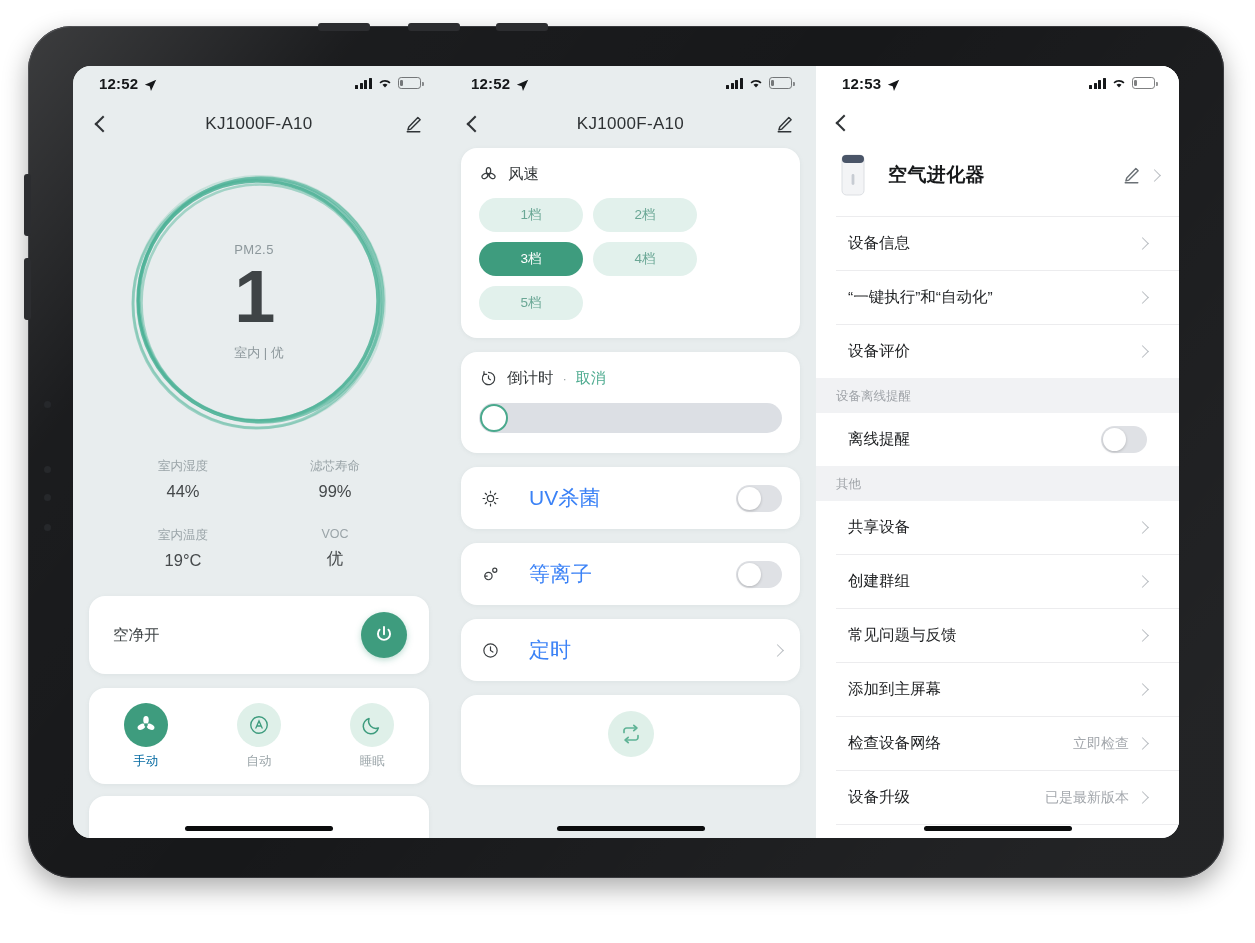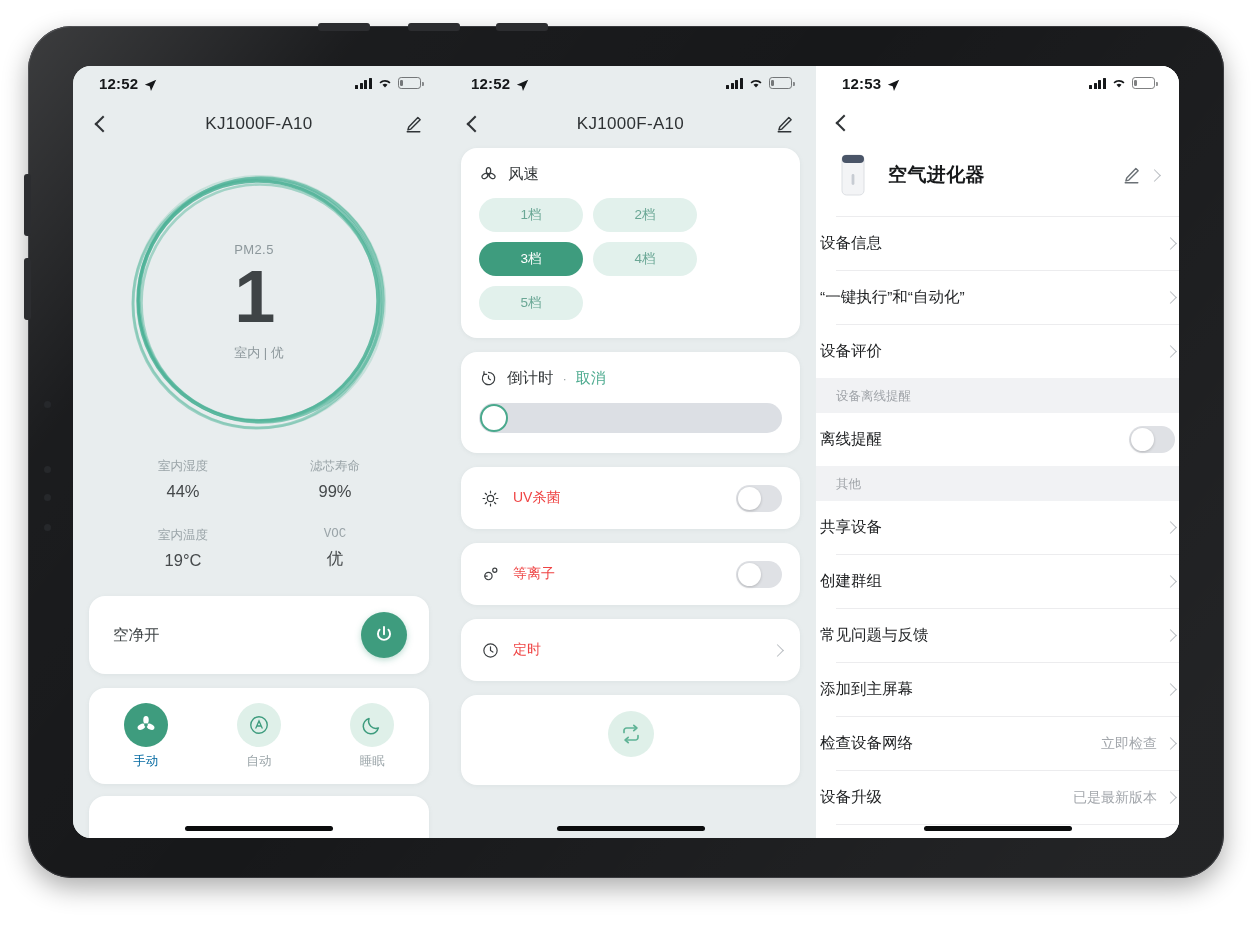--- a/index.html
+++ b/index.html
@@ -103,21 +103,21 @@
   .rings { position:absolute; width: 270px; height: 270px; }
   .dial-text { position:relative; text-align:left; }
   .dial-label { font-size: 13px; color:#8d989c; letter-spacing:.4px; }
   .dial-value { font-size: 74px; font-weight: 600; color:#3f4446; line-height: .98; margin: 4px 0 10px; }
   .dial-sub { font-size: 13px; color:#8d989c; }
 
   .stats-grid {
     display:grid; grid-template-columns: 1fr 1fr;
     row-gap: 26px; padding: 6px 34px 0 34px; text-align:center;
   }
-  .stat-k { font-size: 12.5px; color:#9aa4a8; margin-bottom: 7px; font-family: Liberation Mono, monospace; }
+  .stat-k { font-size: 12.5px; color:#9aa4a8; margin-bottom: 7px; }
   .stat-v { font-size: 16.5px; color:#45494b; }
 
   .card {
     background:#fff; border-radius: 16px;
     box-shadow: 0 1px 4px rgba(120,135,140,.10);
   }
   .power-card {
     margin: 26px 16px 0 16px; height: 78px;
     display:flex; align-items:center; justify-content:space-between;
     padding: 0 22px 0 24px;
@@ -161,41 +161,41 @@
   .slider-row { padding: 14px 18px 20px 18px; }
   .slider-track { position:relative; height: 30px; border-radius:15px; background:#dcdfe4; }
   .slider-knob {
     position:absolute; left: 1px; top: 1px;
     width:28px; height:28px; border-radius:50%;
     background:#fff; border: 2.5px solid #4aa98d;
   }
 
   .row { display:flex; align-items:center; padding: 0 18px; height: 62px; }
   .row-ic { width: 22px; display:flex; justify-content:center; margin-right: 12px; }
-  .row-lbl { font-size:14px; color:#ef4444; flex:1; }
+  .row-lbl { font-size:21px; color:#3b82f6; flex:1;margin-left:16px; }
   .toggle { width: 46px; height: 27px; border-radius:14px; background:#dfe1e5; position:relative; }
   .toggle i { position:absolute; left:2px; top:2px; width:23px;height:23px;border-radius:50%;background:#fff; box-shadow:0 1px 3px rgba(0,0,0,.2); }
   .chev-r {
     width:9px;height:9px;border-top:1.8px solid #b9bec2;border-right:1.8px solid #b9bec2;
     transform:rotate(45deg);
   }
   .reset-card { padding: 16px 0 20px 0; text-align:center; }
   .reset-ic { width:46px;height:46px;border-radius:50%;background:#dff0e9;margin:0 auto 8px;display:flex;align-items:center;justify-content:center; }
 
   
   .pane-right .statusbar { background:#fff; }
   .rnav { height: 46px; display:flex; align-items:center; padding: 0 20px; background:#fff; }
   .dev-head { display:flex; align-items:center; padding: 6px 20px 18px 20px; background:#fff; }
   .dev-icon { width: 34px; height: 46px; position:relative; margin-right: 18px; }
   .dev-name { font-size: 19px; font-weight:600; color:#17191b; letter-spacing:.4px; }
   .dev-actions { margin-left:auto; display:flex; align-items:center; gap:9px; }
 
   .sep { height:1px; background:#ececee; margin-left: 20px; }
   .sect-hd { background:#f1f2f4; font-size:12.5px; color:#9fa3a8; padding: 10px 20px 8px 20px; }
-  .srow { height: 53px; display:flex; align-items:center; padding: 0 4px; background:#fff;justify-content:center; }
+  .srow { height: 53px; display:flex; align-items:center; padding: 0 32px; background:#fff;justify-content:center; }
   .srow-lbl { font-size:15.5px; color:#1d1f21; }
   .srow-right { margin-left:auto; display:flex; align-items:center; gap:9px; }
   .srow-val { font-size:14px; color:#a3a7ac; }
 
   
   .home-ind {
     position:absolute; bottom: 7px; left:50%; transform:translateX(-50%);
     width: 148px; height: 5px; border-radius: 3px; background:#0b0c0d;
   }
 </style>

